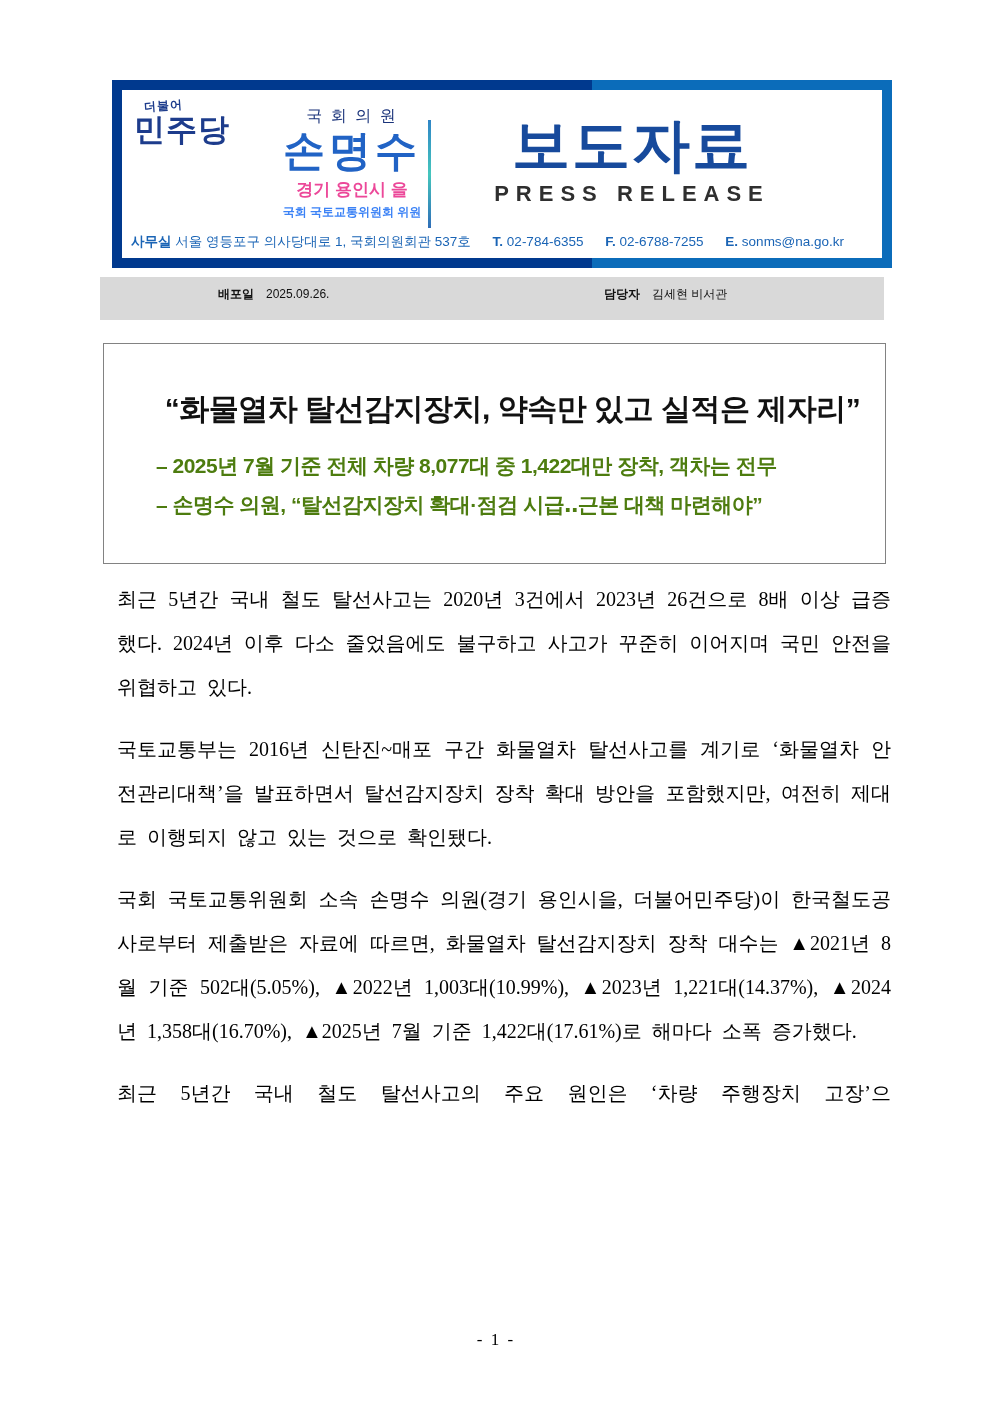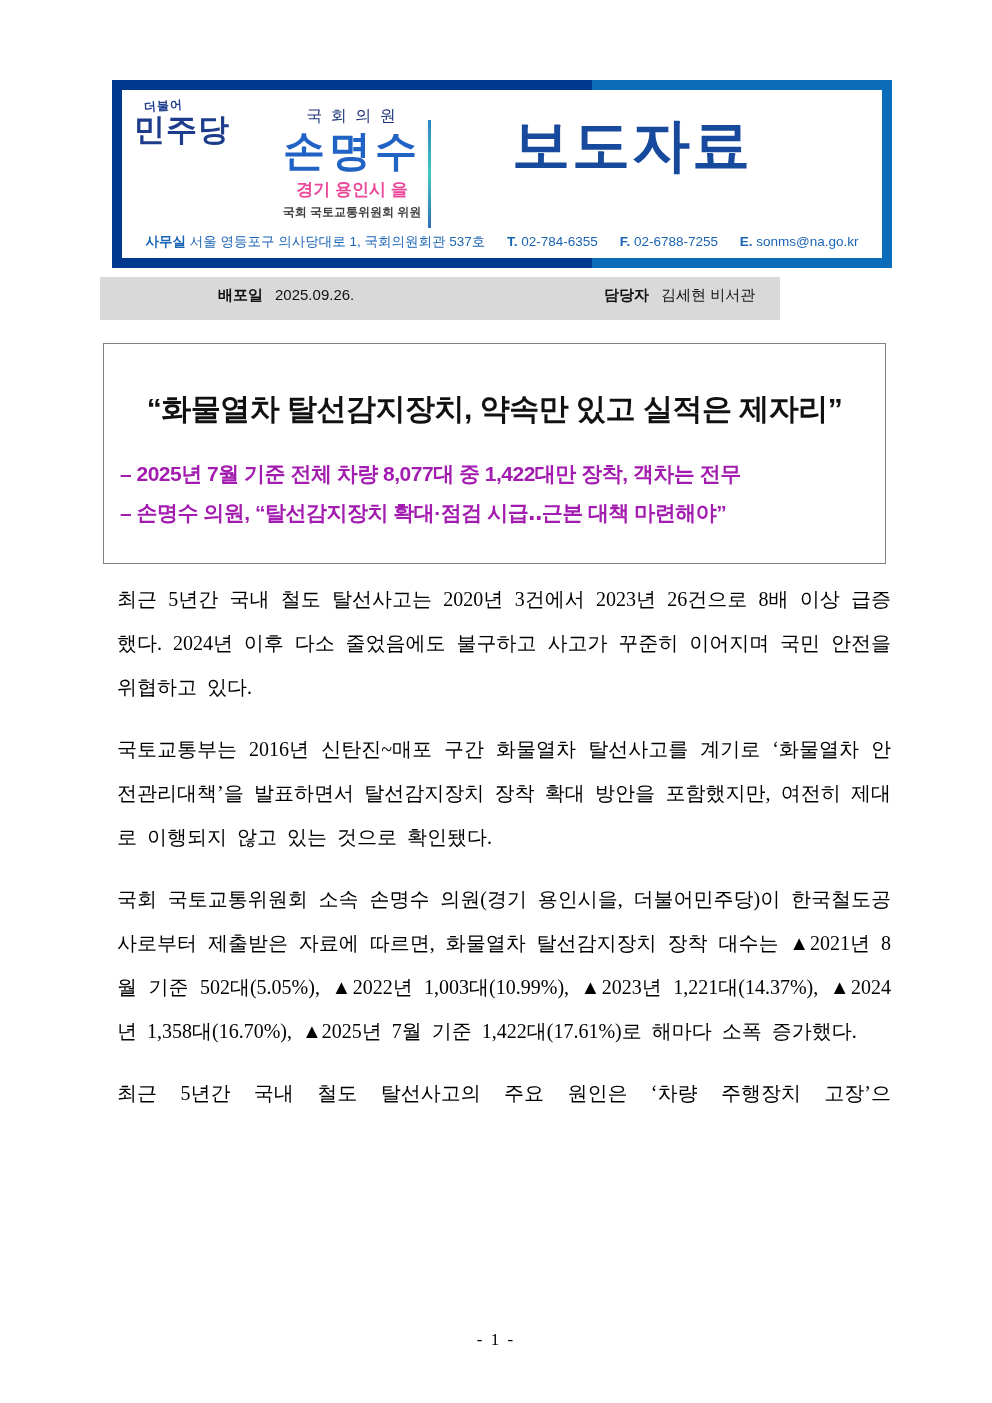--- a/index.html
+++ b/index.html
@@ -27,60 +27,60 @@
   }
   .party-logo .logo-main {
     display:block; font-size:31px; font-weight:900; letter-spacing:1px; line-height:1;
     margin-top:1px;
   }
 
   .member-block { position:absolute; left:130px; top:16px; width:200px; text-align:center; }
   .member-role { font-size:16px; font-weight:400; color:#1a337a; letter-spacing:2px; }
   .member-name { font-size:42px; font-weight:900; color:#2163c5; letter-spacing:4px; line-height:1.05; margin-top:2px; }
   .member-district { font-size:17px; font-weight:800; color:#ec4899; margin-top:5px; }
-  .member-committee { font-size:12px; font-weight:700; color:#404040; margin-top:3px; }
+  .member-committee { font-size:12px; font-weight:700; color:#3b82f6; margin-top:3px; }
 
   .v-divider {
     position:absolute; left:306px; top:30px; width:3px; height:108px;
     background:linear-gradient(180deg,#2f85c7 0%,#45c6bd 50%,#2f6db8 100%);
   }
 
   .pr-block { position:absolute; left:320px; top:26px; width:380px; text-align:center; }
   .pr-ko { font-size:58px; font-weight:900; color:#174a9c; letter-spacing:2px; line-height:1; }
   .pr-en { font-size:22px; font-weight:700; color:#2f2f2f; letter-spacing:7px; margin-top:7px; }
 
   .contact-line {
-    position:absolute; left:0; right:0; bottom:7px; text-align:center;
+    position:absolute; left:0; right:0; bottom:7px; 
     font-size:13.5px; color:#1a64b5; white-space:nowrap;
   }
   .contact-line b { font-weight:800; }
   .contact-seg { margin:0 9px; }
 
   
   .meta-bar {
-    position:absolute; left:100px; top:277px; width:680px; height:43px;
-    background:#d9d9d9; font-size:15px; color:#111;
+    position:absolute; left:100px; top:277px; width:784px; height:43px;
+    background:#d9d9d9; font-size:12px; color:#111;
   }
   .meta-left { position:absolute; left:118px; top:9px; }
   .meta-right { position:absolute; left:504px; top:9px; }
   .meta-label { font-weight:800; margin-right:12px; }
 
   
   .headline-box {
     position:absolute; left:103px; top:343px; width:783px; height:221px;
-    border:1px solid #828282; background:#ffffff;
+    border:1px solid #828282; background:#ffffff;padding-left:36px;
   }
   .headline-title {
     margin-top:47px; text-align:center;
     font-size:30px; font-weight:800; color:#111; letter-spacing:-0.5px;
     line-height:36px;
   }
   .headline-sub {
-    margin:34px 14px 0 16px;
-    font-size:21px; font-weight:700; color:#a21caf; line-height:26px;
+    margin:26px 14px 0 16px;
+    font-size:21px; font-weight:700; color:#4d7c0f; line-height:26px;
     letter-spacing:-0.5px; white-space:nowrap;
   }
   .headline-sub + .headline-sub { margin-top:13px; }
 
   
   .doc-body {
     position:absolute; left:100px; top:577px; width:791px;
     font-family:"Liberation Serif","DejaVu Serif",serif;
     color:#000;
   }
@@ -113,20 +113,21 @@
         <div class="member-role">국 회 의 원</div>
         <div class="member-name">손명수</div>
         <div class="member-district">경기 용인시 을</div>
         <div class="member-committee">국회 국토교통위원회 위원</div>
       </div>
 
       <div class="v-divider"></div>
 
       <div class="pr-block">
         <div class="pr-ko">보도자료</div>
+        <div class="pr-en">PRESS RELEASE</div>
       </div>
 
       <div class="contact-line">
         <span class="contact-seg"><b>사무실</b> <span>서울 영등포구 의사당대로 1, 국회의원회관 537호</span></span>
         <span class="contact-seg"><b>T.</b> <span>02-784-6355</span></span>
         <span class="contact-seg"><b>F.</b> <span>02-6788-7255</span></span>
         <span class="contact-seg"><b>E.</b> <span>sonms@na.go.kr</span></span>
       </div>
 
     </div>

